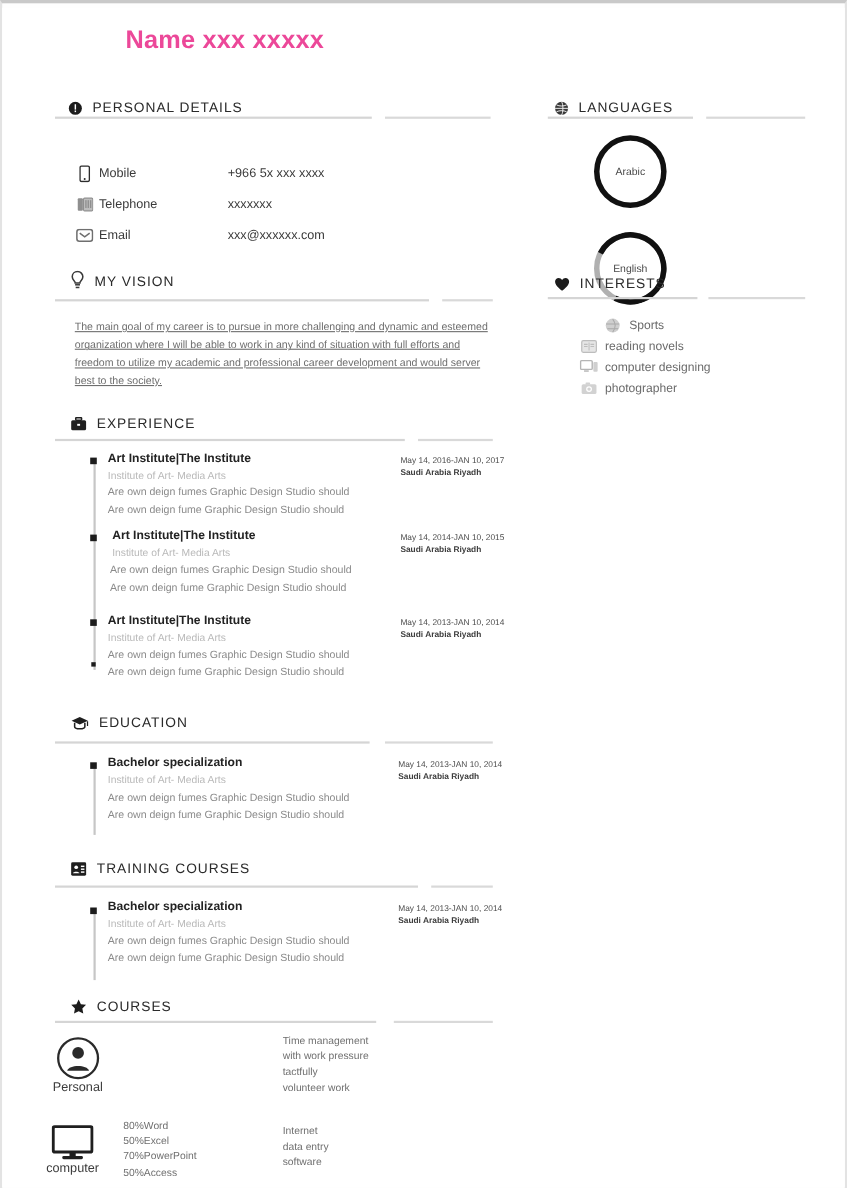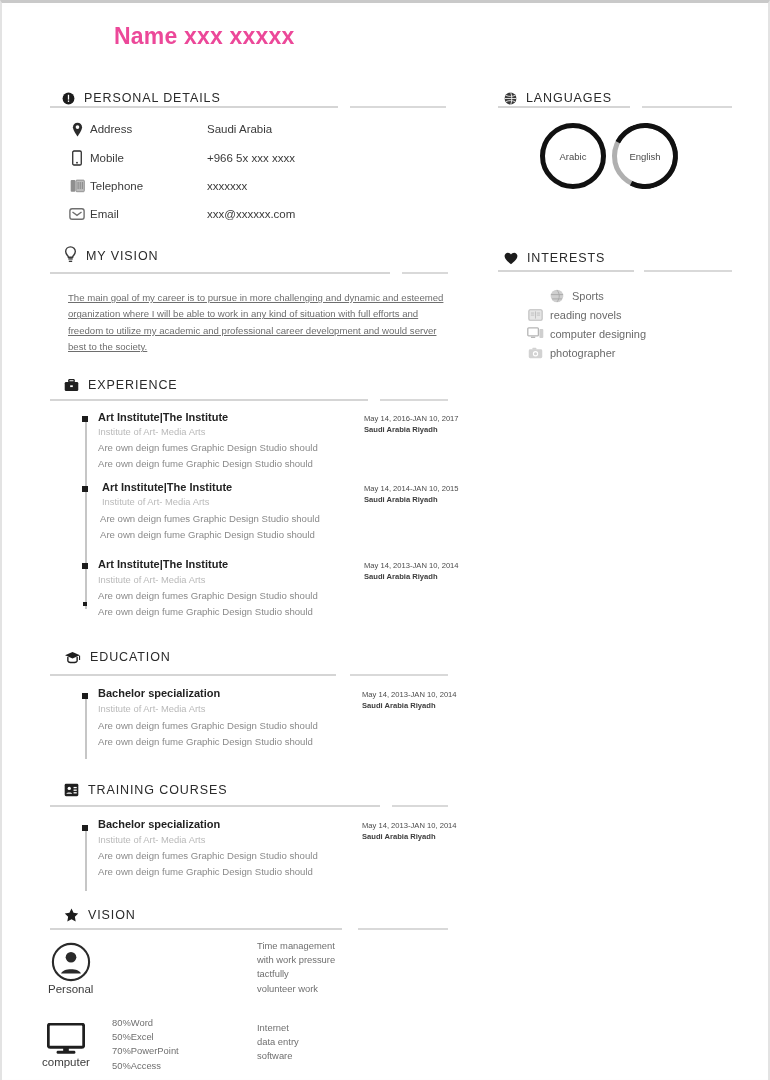--- a/index.html
+++ b/index.html
@@ -45,21 +45,21 @@
   .pd-label{width:117px;font-size:11.5px;color:#3a3a3a;}
   .pd-val{font-size:11.5px;color:#3a3a3a;}
 
   
   .vision-p{
     position:absolute;left:66px;top:283px;width:380px;
     font-size:9.6px;line-height:16.4px;color:#6e6e6e;text-decoration:underline;
   }
 
   
-  .lang-wrap{position:absolute;left:538px;top:116px;display:flex;gap:6px;}
+  .lang-wrap{position:absolute;left:538px;top:116px;display:flex;gap:22px;flex-direction:column;}
   .lang{position:relative;width:66px;height:66px;}
   .lang .ring{position:absolute;inset:0;border-radius:50%;}
   .lang .cap{
     position:absolute;inset:0;display:flex;align-items:center;justify-content:center;
     font-size:9.5px;color:#4a4a4a;
   }
 
   
   .int-row{position:absolute;display:flex;align-items:center;height:17px;}
   .int-ico{width:30px;display:flex;justify-content:center;}
@@ -101,30 +101,20 @@
               <rect x="7.2" y="3.4" width="1.6" height="6" fill="#fff"></rect>
               <rect x="7.2" y="10.4" width="1.6" height="1.8" fill="#fff"></rect>
             </svg>
       </span>
       <span class="ttl">PERSONAL DETAILS</span>
     </div>
   </div>
   <div class="rule" style="left:48px;top:99px;width:288px;"></div>
   <div class="rule b" style="left:348px;top:99px;width:96px;"></div>
 
-  <div class="pd-row" style="left:62px;top:113px;">
-    <span class="pd-ico">
-      <svg width="11" height="15" viewBox="0 0 12 16">
-            <path d="M6 0.6C3.2 0.6 1 2.8 1 5.5c0 3.4 5 10 5 10s5-6.6 5-10C11 2.8 8.8 0.6 6 0.6z" fill="#2b2b2b"></path>
-            <circle cx="6" cy="5.4" r="2" fill="#fff"></circle>
-          </svg>
-    </span>
-    <span class="pd-label">Address</span>
-    <span class="pd-val">Saudi Arabia</span>
-  </div>
 
   <div class="pd-row" style="left:62px;top:142px;">
     <span class="pd-ico">
       <svg width="10" height="16" viewBox="0 0 11 17">
             <rect x="0.8" y="0.8" width="9.4" height="15.4" rx="1.4" fill="none" stroke="#2b2b2b" stroke-width="1.4"></rect>
             <circle cx="5.5" cy="13.6" r="1" fill="#2b2b2b"></circle>
           </svg>
     </span>
     <span class="pd-label">Mobile</span>
     <span class="pd-val">+966 5x xxx xxxx</span>
@@ -343,21 +333,21 @@
   <div class="e-date" style="left:360px;top:814px;">May 14, 2013-JAN 10, 2014</div>
   <div class="e-loc" style="left:360px;top:825px;">Saudi Arabia Riyadh</div>
 
   <div class="sec" style="left:62px;top:895px;">
     <div class="hd">
       <span class="ico">
         <svg width="15" height="14" viewBox="0 0 16 15">
               <path d="M8 .6l2.2 4.6 5 .7-3.6 3.5.9 5L8 12.1 3.5 14.4l.9-5L.8 5.9l5-.7z" fill="#1c1c1c"></path>
             </svg>
       </span>
-      <span class="ttl">VISION</span>
+      <span class="ttl">COURSES</span>
     </div>
   </div>
   <div class="rule" style="left:48px;top:921px;width:292px;"></div>
   <div class="rule b" style="left:356px;top:921px;width:90px;"></div>
 
   <div class="sk-ico-wrap" style="left:46px;top:935px;">
     <span class="ico">
       <svg width="40" height="40" viewBox="0 0 42 42">
             <circle cx="21" cy="21" r="19" fill="none" stroke="#2a2a2a" stroke-width="2.2"></circle>
             <circle cx="21" cy="16" r="5.6" fill="#2a2a2a"></circle>

